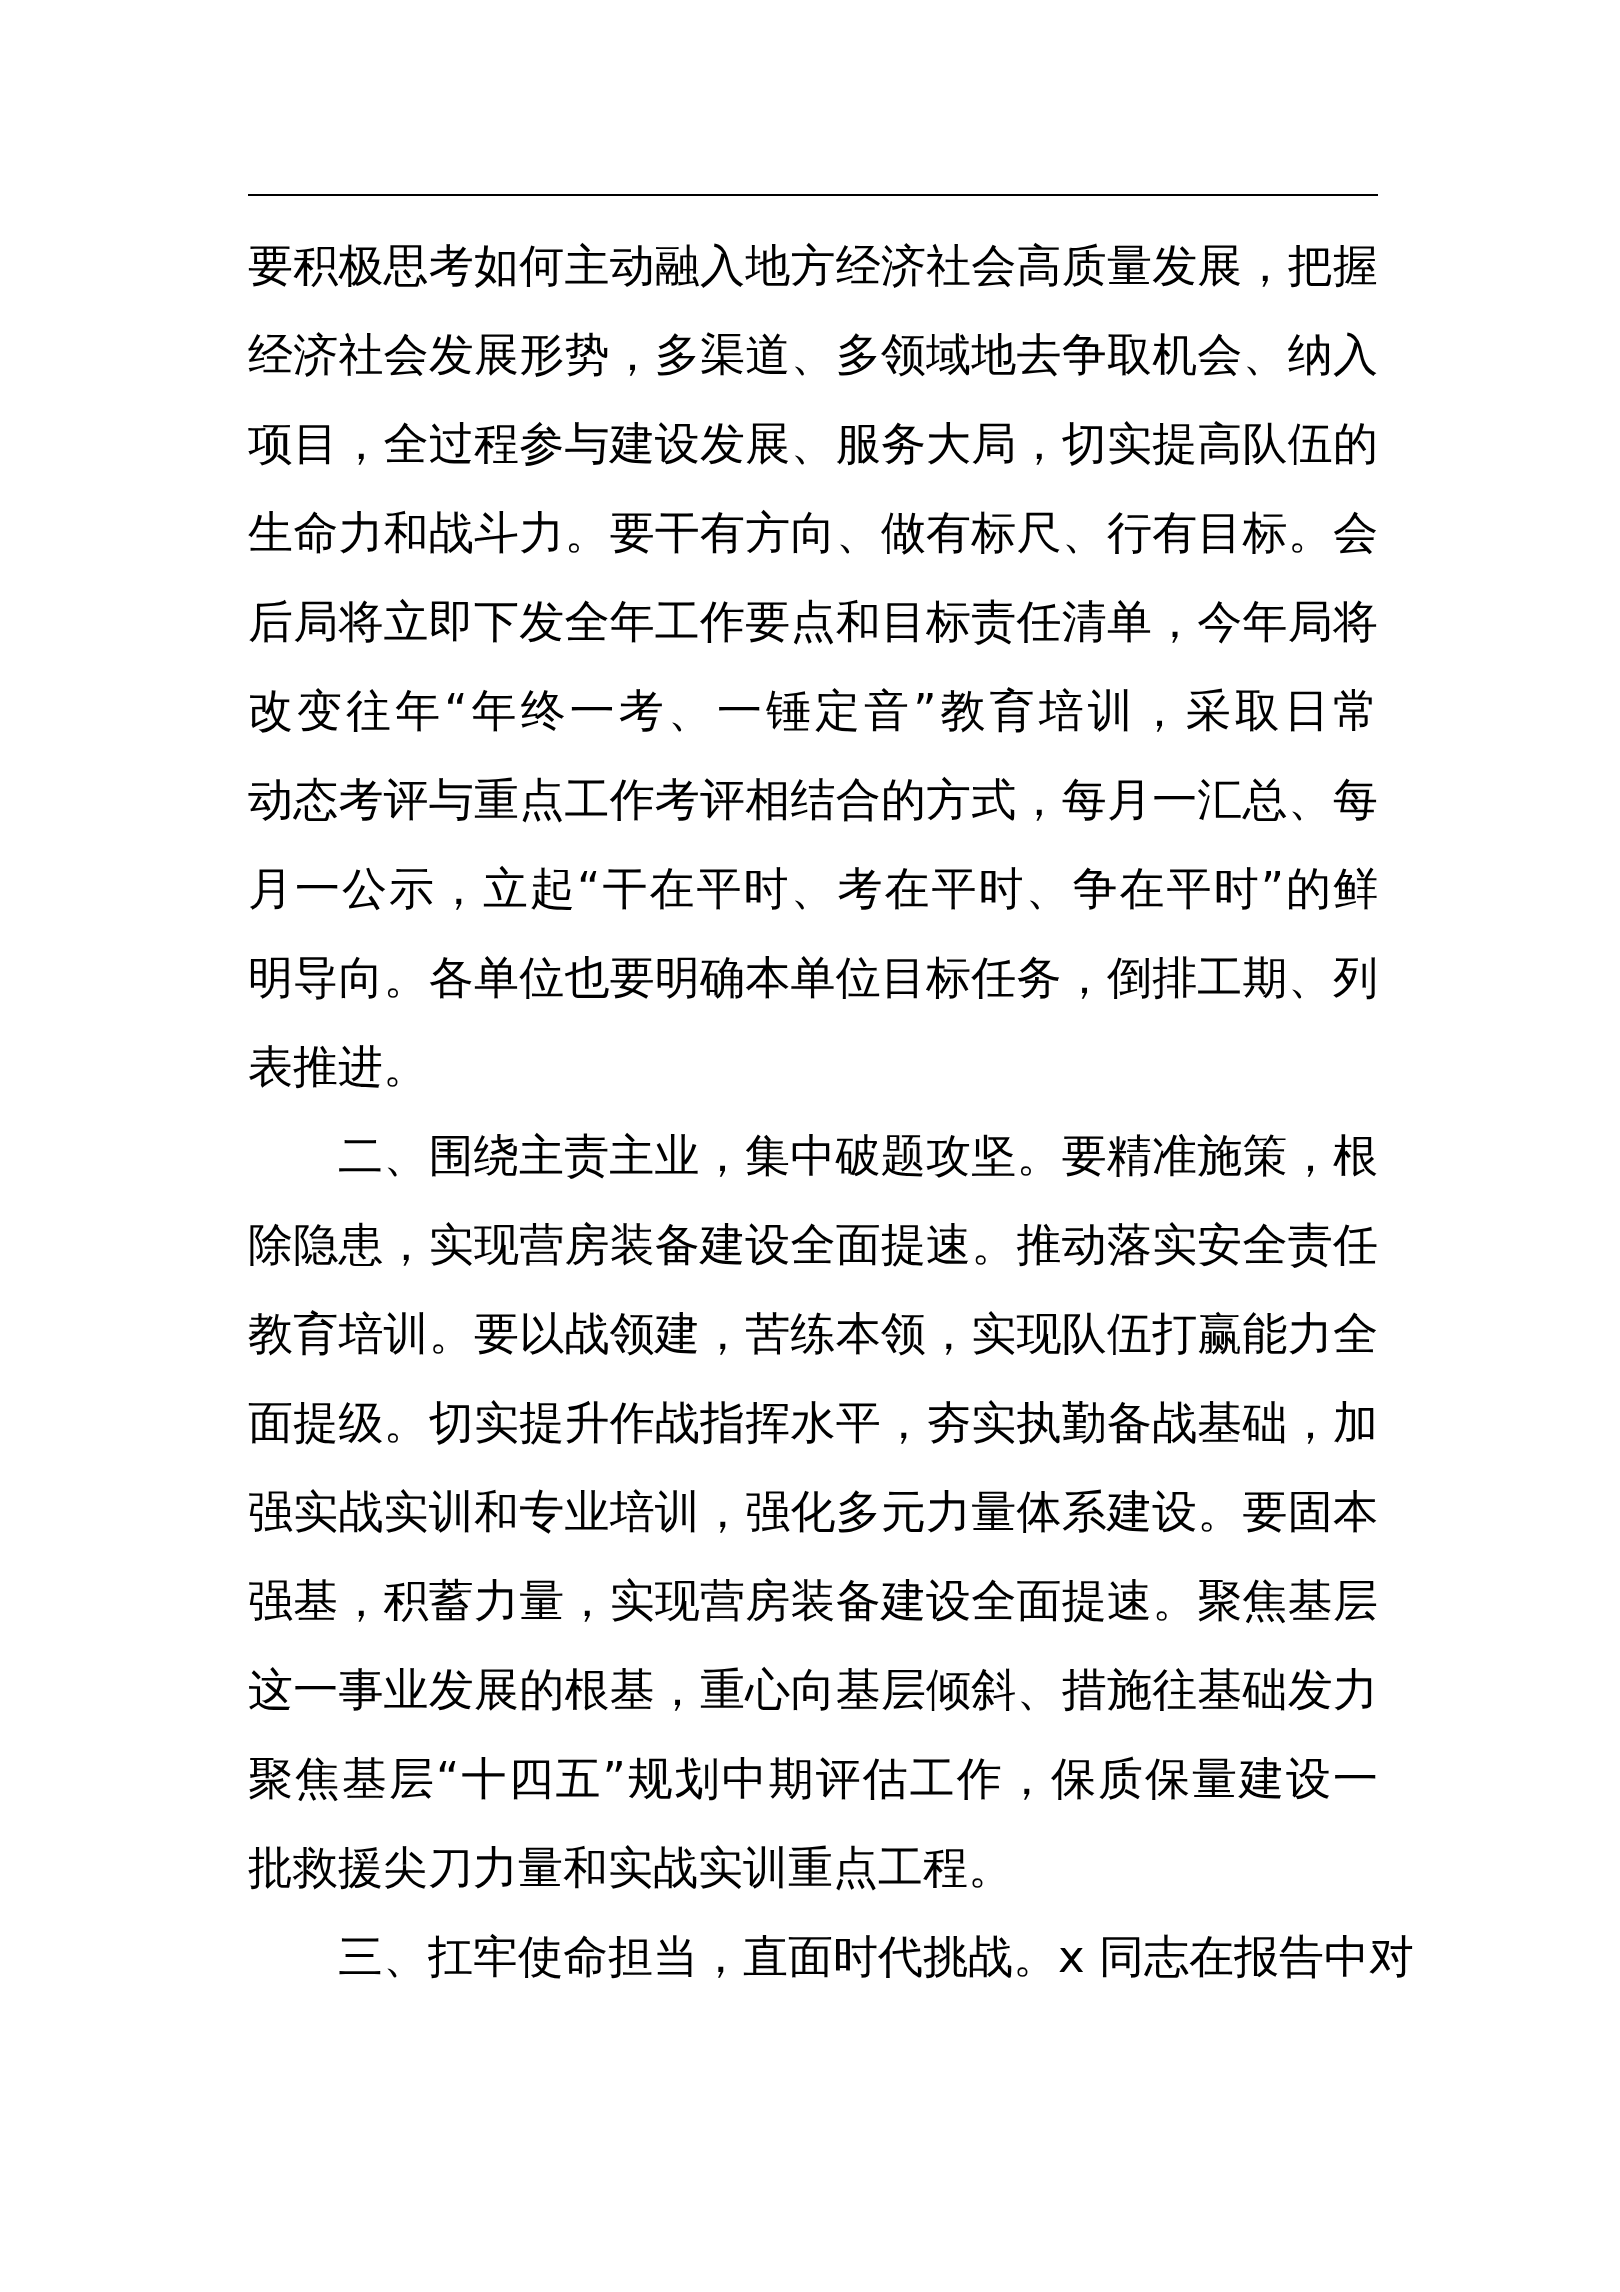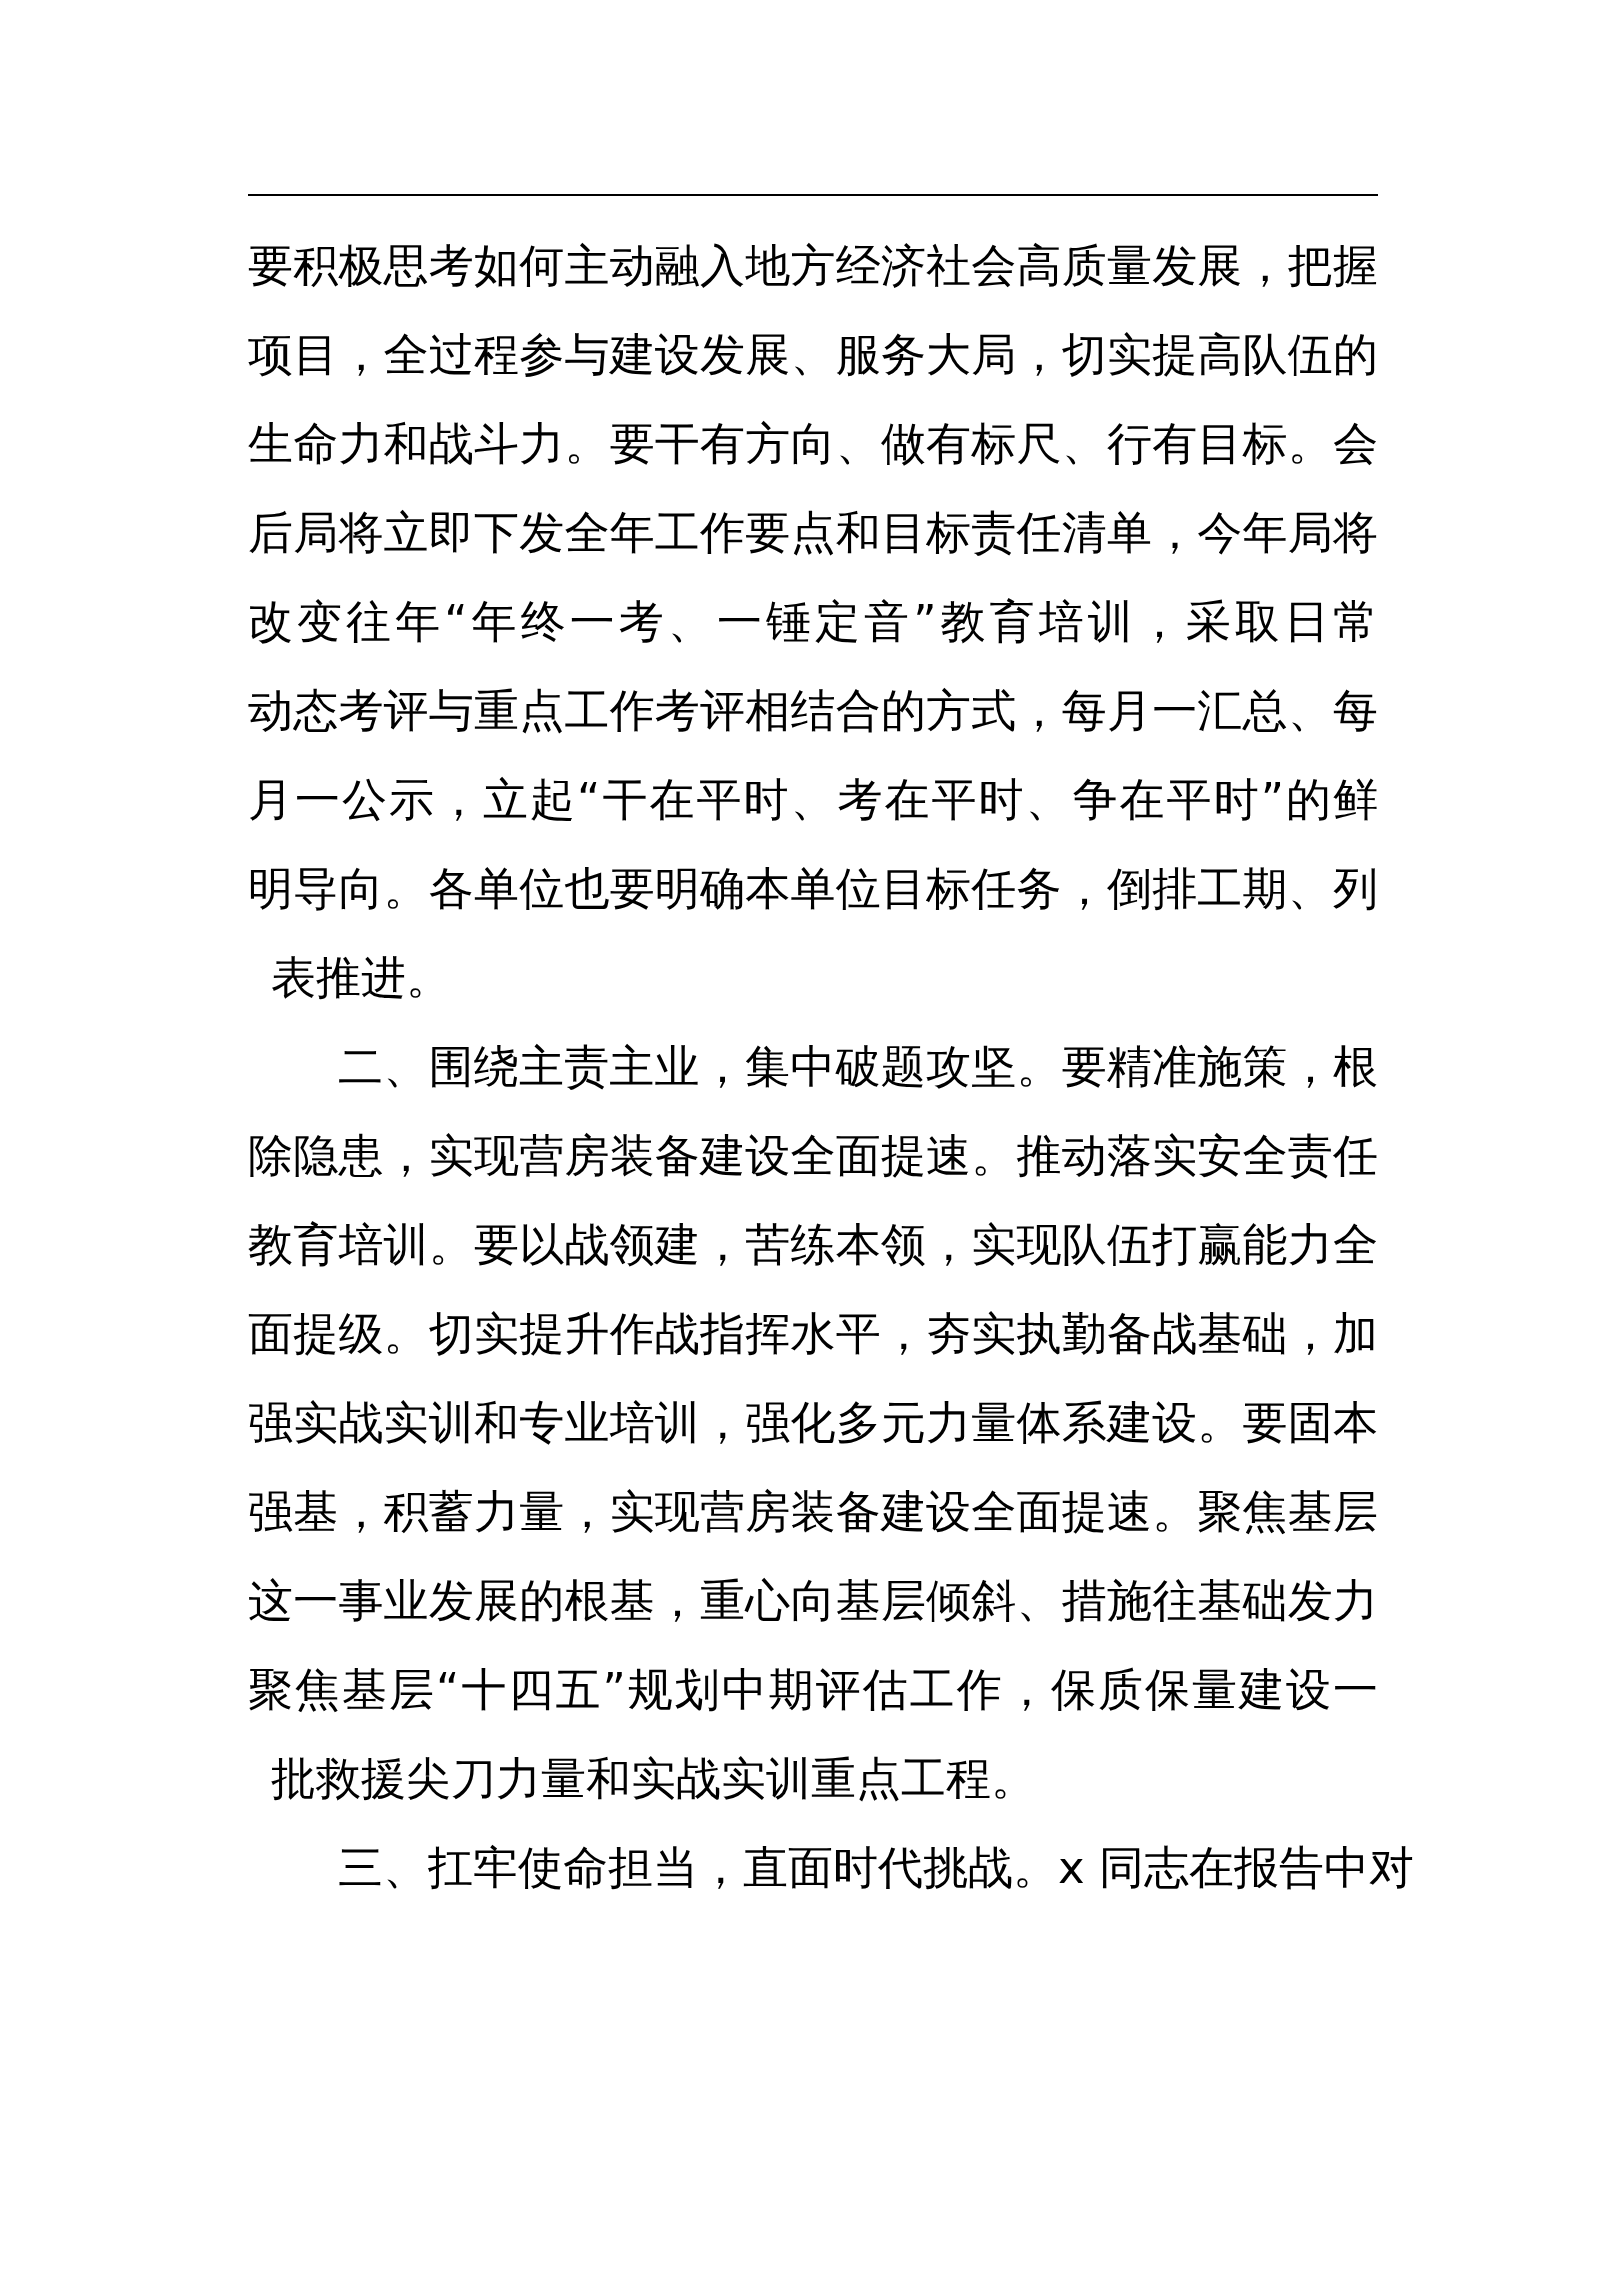--- a/index.html
+++ b/index.html
@@ -44,37 +44,37 @@
       line-height: 69px;
       font-size: 45px;
       white-space: nowrap;
       letter-spacing: 0px;
       text-align: justify;
       text-align-last: justify;
       width: 1130px;
     }
     .line.last {
       text-align-last: left;
-      margin-left: 23px;
     }
     .line.indent {
       padding-left: 90px;
       width: 1040px;
     }
   </style>
 </head>
 <body>
 
 <div class="page">
   <div class="header-rule"></div>
 
   <div class="body-text">
 
     <div>
       <span class="line">要积极思考如何主动融入地方经济社会高质量发展，把握</span>
+      <span class="line">经济社会发展形势，多渠道、多领域地去争取机会、纳入</span>
       <span class="line">项目，全过程参与建设发展、服务大局，切实提高队伍的</span>
       <span class="line">生命力和战斗力。要干有方向、做有标尺、行有目标。会</span>
       <span class="line">后局将立即下发全年工作要点和目标责任清单，今年局将</span>
       <span class="line">改变往年“年终一考、一锤定音”教育培训，采取日常</span>
       <span class="line">动态考评与重点工作考评相结合的方式，每月一汇总、每</span>
       <span class="line">月一公示，立起“干在平时、考在平时、争在平时”的鲜</span>
       <span class="line">明导向。各单位也要明确本单位目标任务，倒排工期、列</span>
       <span class="line last">表推进。</span>
     </div>
 

